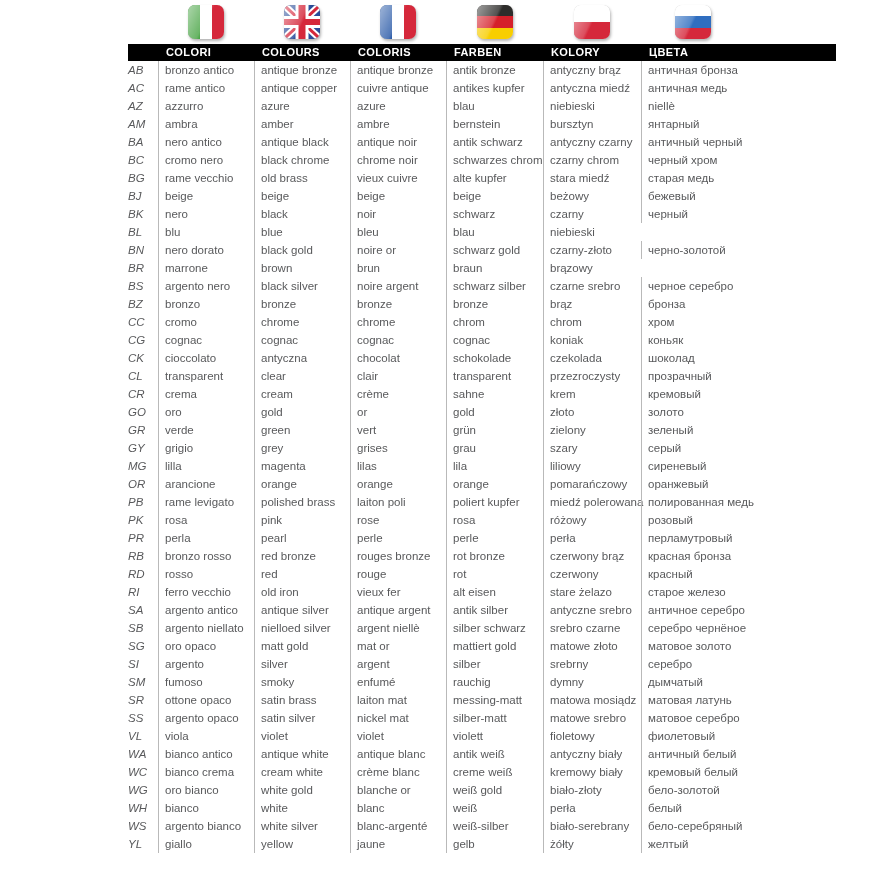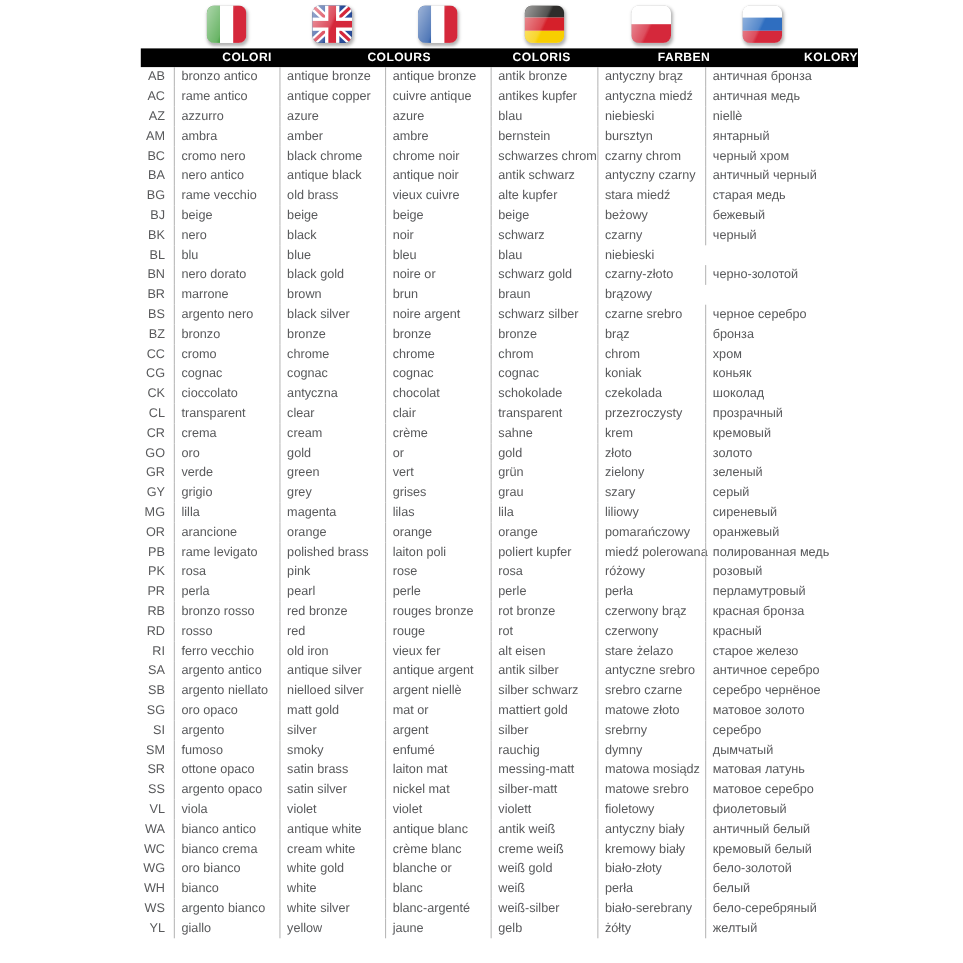--- a/index.html
+++ b/index.html
@@ -32,34 +32,34 @@
   .uj-rd{width:52px;height:3px;left:50%;top:50%;}
   .d1{transform:translate(-50%,-50%) rotate(43deg);}
   .d2{transform:translate(-50%,-50%) rotate(-43deg);}
   .uj-wv{width:13px;height:100%;left:50%;top:0;transform:translateX(-50%);}
   .uj-wh{width:100%;height:12px;top:50%;left:0;transform:translateY(-50%);}
   .uj-rv{width:7px;height:100%;left:50%;top:0;transform:translateX(-50%);}
   .uj-rh{width:100%;height:6px;top:50%;left:0;transform:translateY(-50%);}
   
   .header-bar{
     display:grid;grid-template-columns:30px 96px 96px 96px 97px 98px 104px;
-    width:652px;height:17px;background:var(--bar-bg,#000);
+    width:708px;height:17px;background:var(--bar-bg,#000);
     color:var(--bar-text,#fff);font-size:11px;font-weight:bold;
-    line-height:17px;letter-spacing:.4px;gap:36px;
+    line-height:17px;letter-spacing:.4px;
   }
   .hcell{padding-left:8px;white-space:nowrap;}
   
   .rows{width:747px;}
   .trow{
     display:grid;grid-template-columns:30px 96px 96px 96px 97px 98px 1fr;
     height:18px;line-height:18px;font-size:11.5px;color:var(--cell-text,#58595b);
   }
   .cell{padding-left:6px;white-space:nowrap;overflow:visible;}
   .cell.lang{border-left:1px solid var(--divider,#b9b9b9);}
-  .cell.code{text-align:right;padding-left:0;padding-right:8px;}
+  .cell.code{text-align:left;padding-left:0;padding-right:8px;font-style:italic;}
 </style>
 </head>
 <body>
 
 <div class="sheet">
   <div class="flags-row">
       <div class="flag-cell"></div>
       <div class="flag-cell">
         <div class="flag vertical">
           <div class="stripe" style="background: rgb(74, 165, 70);"></div>
@@ -153,38 +153,38 @@
       <div class="trow">
         <div class="cell code">AM</div>
         <div class="cell lang">ambra</div>
         <div class="cell lang">amber</div>
         <div class="cell lang">ambre</div>
         <div class="cell lang">bernstein</div>
         <div class="cell lang">bursztyn</div>
         <div class="cell lang">янтарный</div>
       </div>
       <div class="trow">
+        <div class="cell code">BA</div>
+        <div class="cell lang">nero antico</div>
+        <div class="cell lang">antique black</div>
+        <div class="cell lang">antique noir</div>
+        <div class="cell lang">antik schwarz</div>
+        <div class="cell lang">antyczny czarny</div>
+        <div class="cell lang">античный черный</div>
+      </div>
+      <div class="trow">
         <div class="cell code">BC</div>
         <div class="cell lang">cromo nero</div>
         <div class="cell lang">black chrome</div>
         <div class="cell lang">chrome noir</div>
         <div class="cell lang">schwarzes chrom</div>
         <div class="cell lang">czarny chrom</div>
         <div class="cell lang">черный хром</div>
       </div>
       <div class="trow">
-        <div class="cell code">BA</div>
-        <div class="cell lang">nero antico</div>
-        <div class="cell lang">antique black</div>
-        <div class="cell lang">antique noir</div>
-        <div class="cell lang">antik schwarz</div>
-        <div class="cell lang">antyczny czarny</div>
-        <div class="cell lang">античный черный</div>
-      </div>
-      <div class="trow">
         <div class="cell code">BG</div>
         <div class="cell lang">rame vecchio</div>
         <div class="cell lang">old brass</div>
         <div class="cell lang">vieux cuivre</div>
         <div class="cell lang">alte kupfer</div>
         <div class="cell lang">stara miedź</div>
         <div class="cell lang">старая медь</div>
       </div>
       <div class="trow">
         <div class="cell code">BJ</div>

